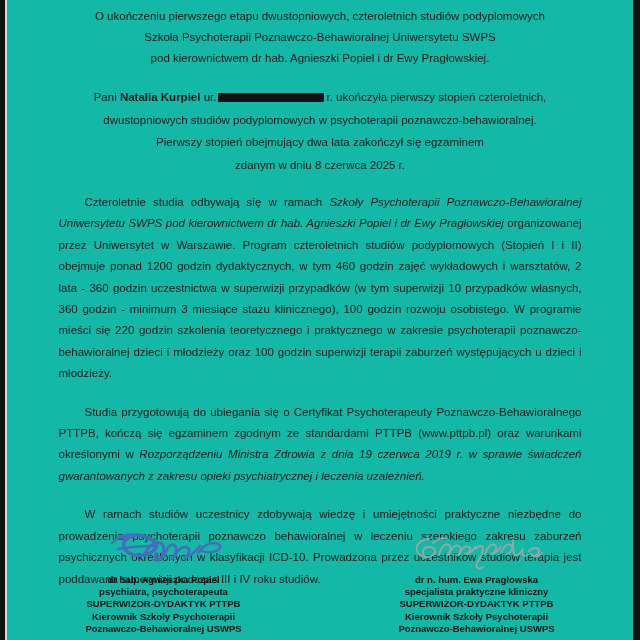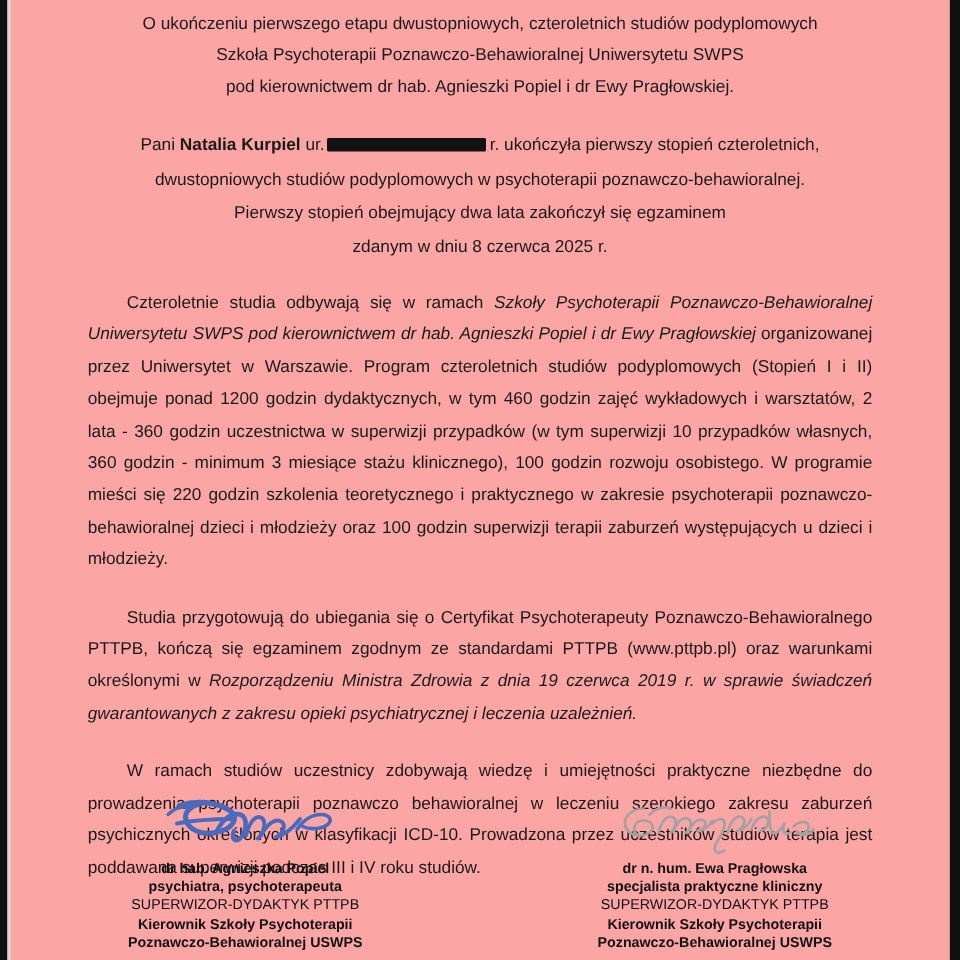--- a/index.html
+++ b/index.html
@@ -32,21 +32,21 @@
     width: 2px;
     background: #d8d8d8;
   }
 
   .sheet {
     position: absolute;
     left: 7px;
     right: 7px;
     top: 0;
     bottom: 0;
-    background: #fca5a5;
+    background: #14b8a6;
   }
 
   
   .header {
     padding-top: 6px;
     text-align: center;
   }
   .hline {
     font-size: 11.5px;
     line-height: 21px;
@@ -109,21 +109,21 @@
     align-items: center;
     justify-content: center;
   }
   .sig-ink svg { display: block; }
   .sig-caption {
     font-size: 9.5px;
     line-height: 12.2px;
     font-weight: bold;
     color: #111111;
   }
-  .sig-caption .reg { font-weight: normal; }
+  .sig-caption .reg { font-weight: bold; }
 </style>
 </head>
 <body>
 
 <div id="page">
 
   <div class="edge left"></div>
   <div class="edge-inner-left"></div>
   <div class="edge right"></div>
 

